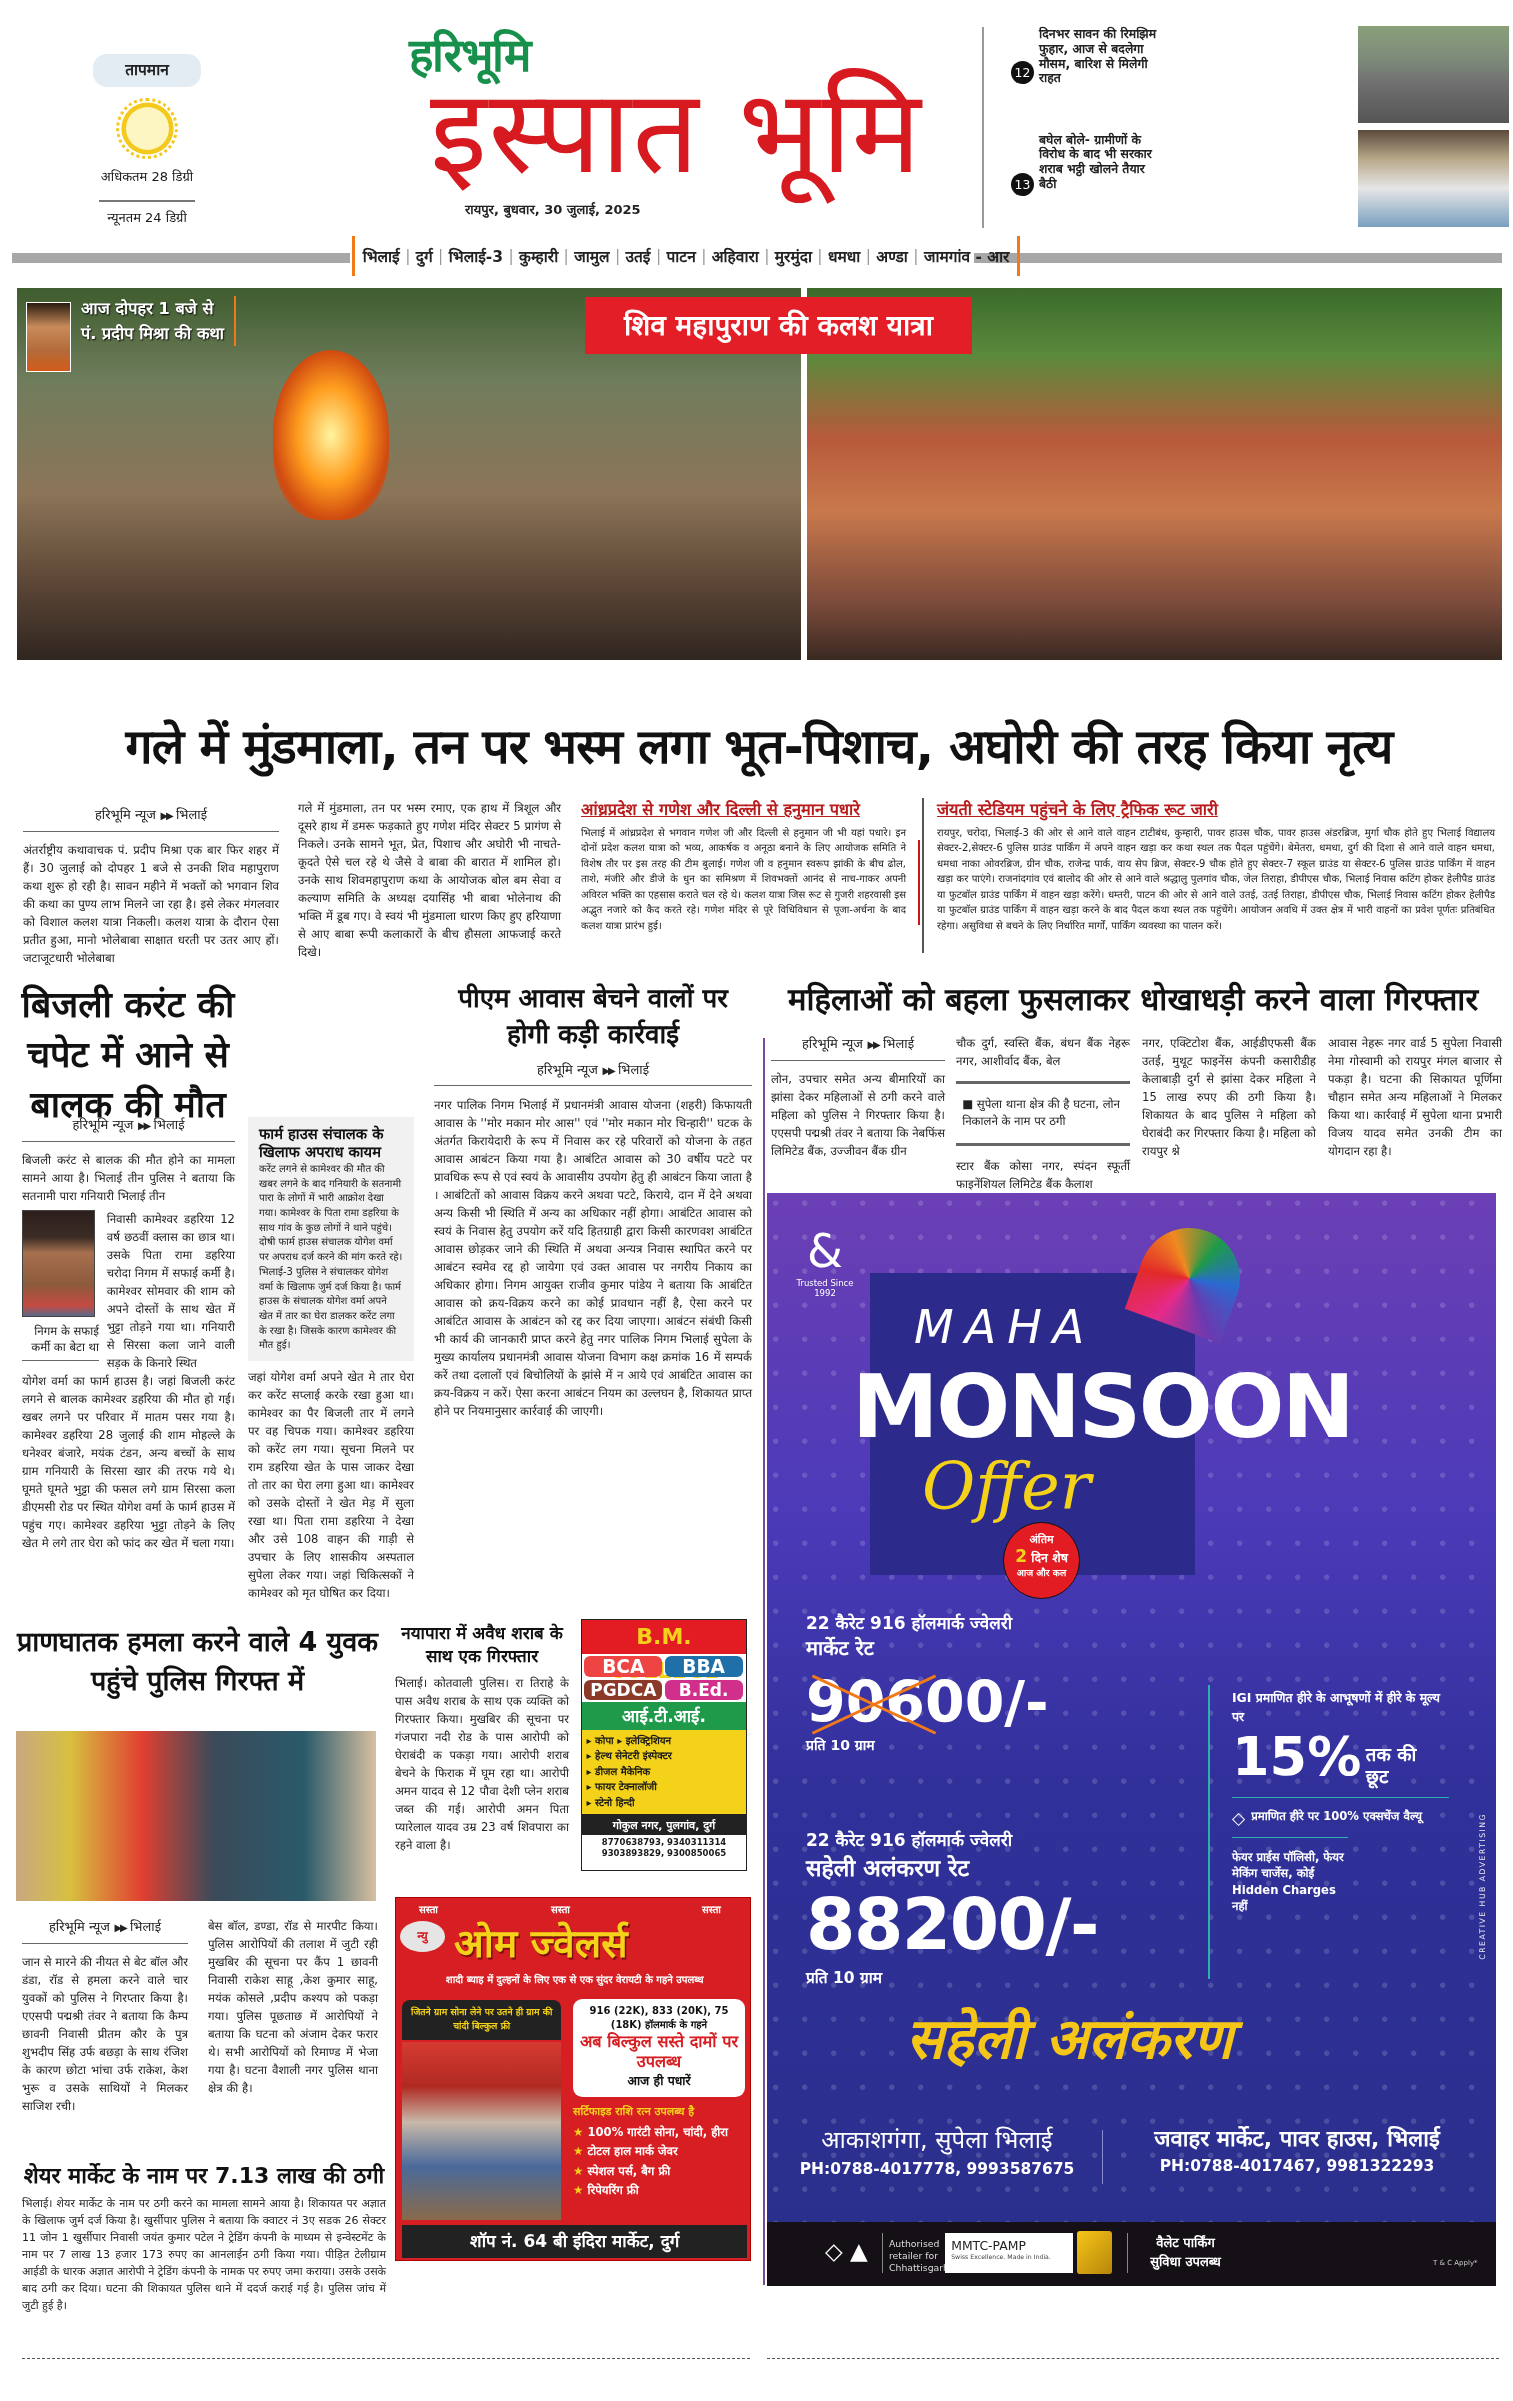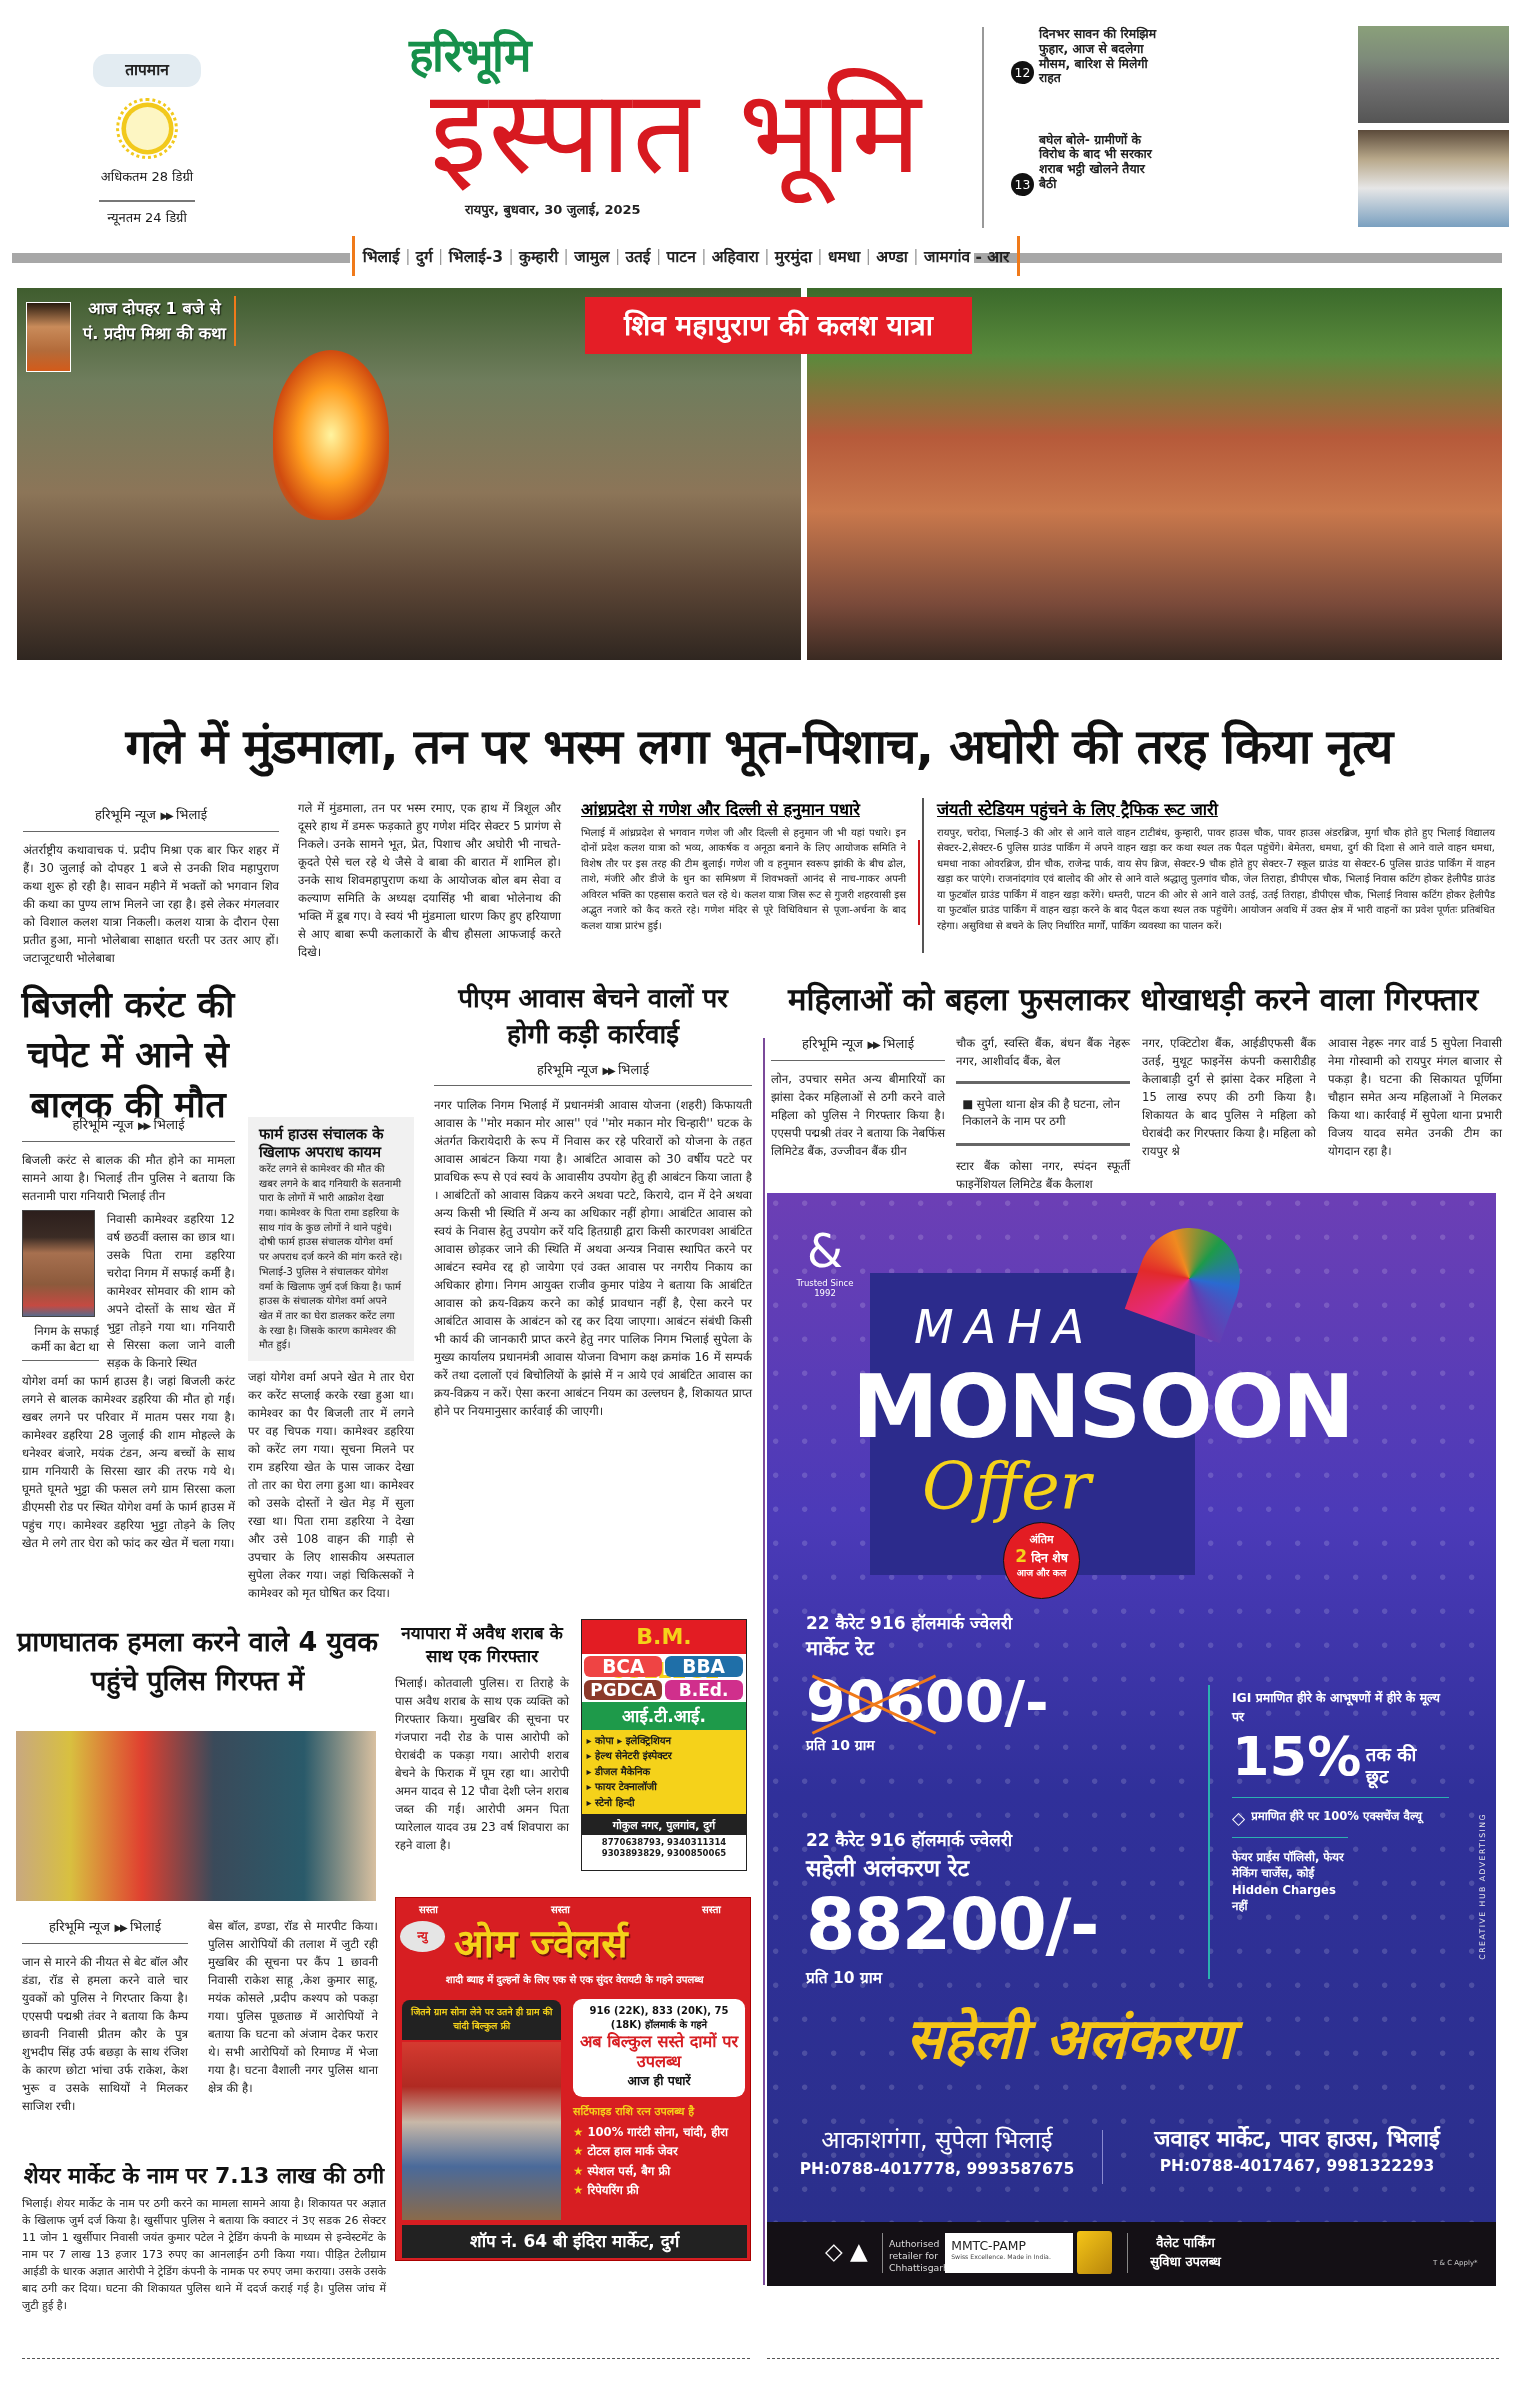--- a/index.html
+++ b/index.html
@@ -30,28 +30,28 @@
   .teaser .num { position: absolute; left: 0; width: 23px; height: 23px; border-radius: 50%; background: #111; color: #fff; font-size: 12.4px; text-align: center; line-height: 23px; }
   .teaser .head { position: absolute; left: 28px; width: 124px; font-size: 12.4px; line-height: 14.7px; color: #222; font-weight: bold; }
   .teaser .thumb { position: absolute; left: 347px; width: 151px; height: 97px; }
 
   
   .hero { left: 17px; top: 288px; width: 1485px; height: 372px; }
   .photo-left { left: 0; top: 0; width: 784px; height: 372px; background: linear-gradient(180deg, #3f5d2e 0%, #6f7d5d 25%, #8c7558 55%, #5b4535 80%, #2f2620 100%); }
   .photo-right { left: 790px; top: 0; width: 695px; height: 372px; background: linear-gradient(180deg, #3b6a2b 0%, #5a8a3c 18%, #b65a3a 40%, #c9784c 60%, #7a4a3a 85%, #3a2a22 100%); }
   .fire { left: 256px; top: 62px; width: 116px; height: 170px; border-radius: 50% 50% 40% 40%; background: radial-gradient(ellipse at center, #fff4a0 0%, #ff9d1e 40%, #d04b10 70%, rgba(208,75,16,0) 100%); }
   .portrait { left: 9.3px; top: 14px; width: 45px; height: 70px; background: linear-gradient(180deg, #2a1c10 0%, #c98b5a 35%, #b36b3a 70%, #d35b1a 100%); border: 1.5px solid #fff; }
-  .kathabox { left: 64px; top: 7.7px; width: 155px; color: #fff; text-align: center; font-size: 16.3px; font-weight: bold; line-height: 25px; border-right: 2.3px solid #f07a1a; padding-right: 6.2px; text-shadow: 0.8px 0.8px 1.5px #000; }
+  .kathabox { left: 64px; top: 7.7px; width: 155px; color: #fff; text-align: left; font-size: 16.3px; font-weight: bold; line-height: 25px; border-right: 2.3px solid #f07a1a; padding-right: 6.2px; text-shadow: 0.8px 0.8px 1.5px #000; }
   .redbanner { left: 568px; top: 9.3px; width: 387px; height: 57px; background: #e41e26; color: #fff; font-size: 28px; font-weight: bold; text-align: center; line-height: 57px; }
 
   
   .main-hl { left: 15.5px; top: 712px; width: 1487px; text-align: center; font-size: 48px; font-weight: bold; color: #111; letter-spacing: -0.8px; }
 
   .col { position: absolute; }
-  .subhead { font-size: 16.3px; font-weight: bold; text-decoration: underline; margin-bottom: 4.6px; color: #000000; }
+  .subhead { font-size: 16.3px; font-weight: bold; text-decoration: underline; margin-bottom: 4.6px; color: #b91c1c; }
   .vline { position: absolute; width: 1.5px; background: #555; }
   .redline { position: absolute; width: 2.3px; background: #c9161d; }
 
   .hl2 { font-size: 36px; font-weight: bold; line-height: 50px; text-align: center; color: #111; }
   .hl3 { font-size: 28px; font-weight: bold; line-height: 37px; text-align: center; color: #111; }
   .sidebox { background: #f1f1f1; padding: 7.7px 11px; }
   .sidebox .t { font-size: 14.7px; font-weight: bold; line-height: 18.6px; color: #111; }
   .photo-boy { width: 73px; height: 107px; background: linear-gradient(180deg, #2c1f1c 0%, #3b2c25 25%, #a7704f 40%, #8c5a3c 70%, #c44a42 90%, #5a6a8a 100%); border: 0.8px solid #444; }
   .caption { font-size: 11.6px; line-height: 16.3px; border-bottom: 1.5px solid #666; padding: 6.2px 0 4.6px; text-align: right; }
   .bullet-box { border-top: 3.9px solid #666; border-bottom: 3.9px solid #666; padding: 12.4px 0 12.4px 6.2px; font-size: 11.6px; line-height: 17px; color: #222; }

